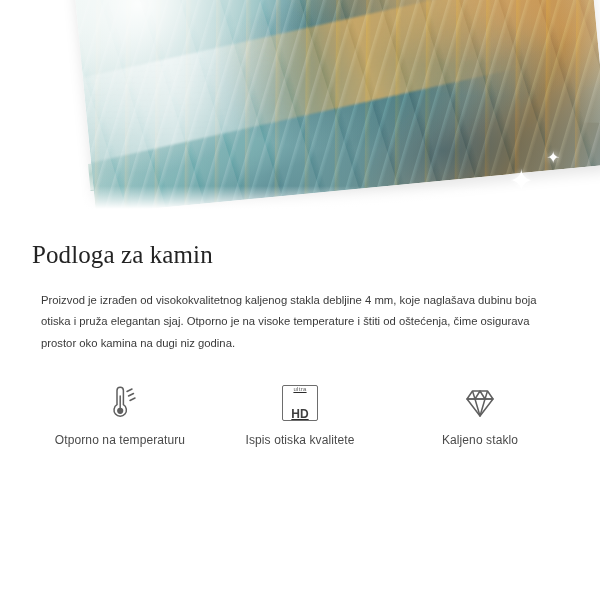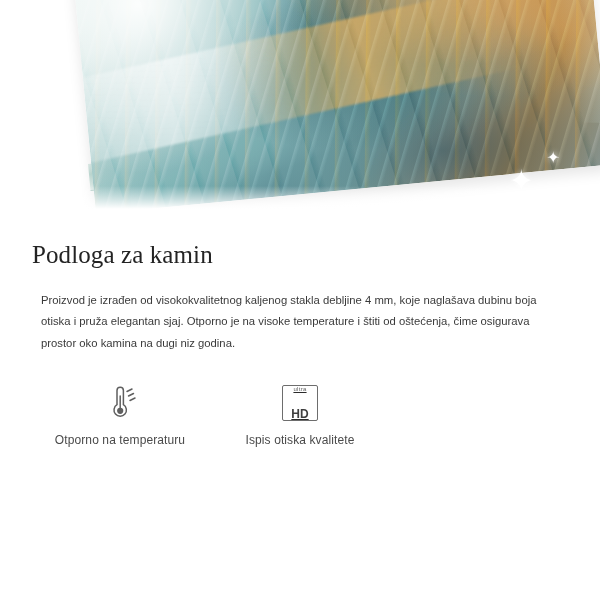--- a/index.html
+++ b/index.html
@@ -243,17 +243,28 @@
       <div class="feature-icon">
         <div class="hd-box">
           <span class="ultra">ultra</span>
           <span class="hd">HD</span>
         </div>
       </div>
       <div class="feature-label">Ispis otiska kvalitete</div>
     </div>
 
 
+    <div class="feature">
+      <div class="feature-icon">
+        <svg width="42" height="42" viewBox="0 0 42 42" fill="none" stroke="#5f5f5f" stroke-width="1.5" stroke-linejoin="round">
+          <path d="M8 17h26L21 34z"></path>
+          <path d="M13.5 9h15l5.5 8H8z"></path>
+          <path d="M13.5 9 16 17l5-8 5 8 2.5-8"></path>
+          <path d="M16 17 21 34l5-17"></path>
+        </svg>
+      </div>
+      <div class="feature-label">Kaljeno staklo</div>
+    </div>
 
 
 
   </div>
 </div>
 
 </body></html>

